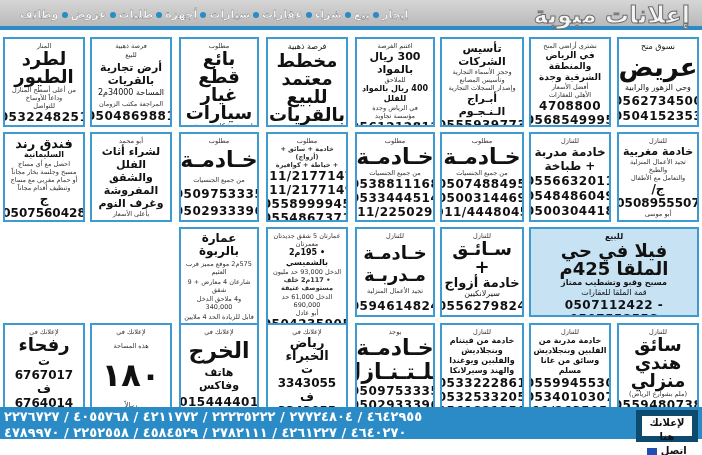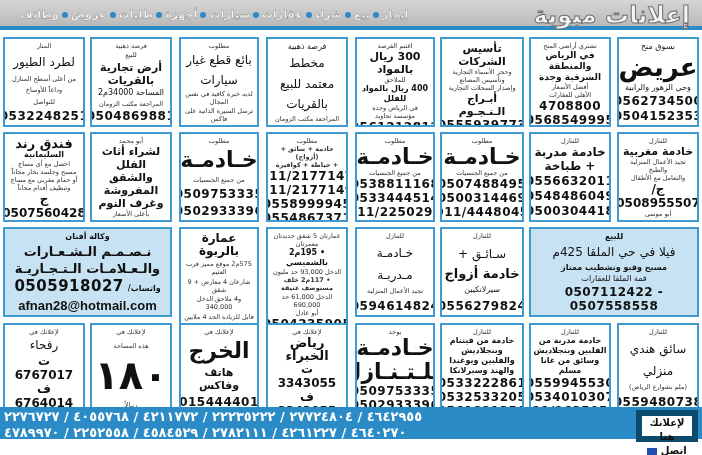--- a/index.html
+++ b/index.html
@@ -26,21 +26,21 @@
   .grid { position: absolute; left: 0; top: 34px; width: 702px; height: 381px; }
   .ad {
     position: absolute; border: 2px solid #3d9bd1; background: #fff;
     display: flex; flex-direction: column; align-items: center; justify-content: space-between;
     text-align: center; padding: 3px 2px 2px 2px; overflow: hidden;
   }
   .ad.blue { background: #c7e3f3; }
   .ad .s { font-size: 8px; line-height: 10px; }
   .ad .xs { font-size: 6.5px; line-height: 8px; color: #333; }
   .ad .m { font-size: 11px; font-weight: bold; line-height: 13px; }
-  .ad .l { font-size: 12px; font-weight: normal; line-height: 18px; }
+  .ad .l { font-size: 18px; font-weight: bold; line-height: 18px; }
   .ad .xl { font-size: 22px; font-weight: bold; line-height: 24px; }
   .ad .xxl { font-size: 30px; font-weight: bold; line-height: 32px; }
   .ad .ph { font-family: "DejaVu Sans", sans-serif; font-weight: bold; font-size: 12px; line-height: 14px; letter-spacing: 0.5px; direction: ltr; }
   .ad .ph.big { font-size: 15px; line-height: 17px; }
   .ad .email { font-family: "Liberation Sans", sans-serif; font-weight: bold; font-size: 13px; direction: ltr; }
 
   .footer {
     position: absolute; left: 0; top: 407px; width: 702px; height: 32px;
     background: #2a8bc6; color: #fff;
   }
@@ -245,30 +245,20 @@
   </div>
   <div class="ad" style="right:443px; top:193px; width:80px; height:108px;">
     <div class="m" style="font-size:12px;">عمارة بالربوة</div>
     <div class="xs">575م2 موقع مميز قرب العثيم</div>
     <div class="xs">شارعان 4 معارض + 9 شقق</div>
     <div class="xs">و4 ملاحق الدخل 340,000</div>
     <div class="xs">قابل للزيادة الحد 4 ملايين</div>
     <div class="xs">أبو عادل</div>
 
   </div>
-  <div class="ad blue" style="right:530px; top:193px; width:169px; height:90px;">
-    <div class="s" style="font-weight:bold;">وكالة أفنان</div>
-    <div class="m" style="font-size:13px;">نـصـمـم الـشـعـارات</div>
-    <div class="m" style="font-size:13px;">والـعـلامـات الـتـجـاريـة</div>
-    <div style="display:flex; gap:4px; align-items:baseline;">
-      <span class="s" style="font-weight:bold;">واتساب/</span>
-      <span class="ph big">0505918027</span>
-    </div>
-    <div class="email">afnan28@hotmail.com</div>
-  </div>
 
   <div class="ad" style="right:3px; top:289px; width:82px; height:90px;">
     <div class="xs">للتنازل</div>
     <div class="l">سائق هندي</div>
     <div class="l">منزلي</div>
     <div class="xs">(ملم بشوارع الرياض)</div>
     <div class="ph">0559480738</div>
   </div>
   <div class="ad" style="right:91px; top:289px; width:82px; height:90px;">
     <div class="xs">للتنازل</div>
@@ -304,21 +294,21 @@
   </div>
   <div class="ad" style="right:443px; top:289px; width:80px; height:90px;">
     <div class="xs">لإعلانك في</div>
     <div class="xl">الخرج</div>
     <div class="m">هاتف وفاكس</div>
     <div class="ph">015444401</div>
   </div>
   <div class="ad" style="right:530px; top:289px; width:82px; height:90px;">
     <div class="xs">لإعلانك في</div>
     <div class="xs">هذه المساحة</div>
-    <div class="xxl" style="font-size:40px;line-height:40px;letter-spacing:6px;">١٨٠</div>
+    <div class="xxl" style="font-size:32px;line-height:40px;letter-spacing:6px;">١٨٠</div>
     <div class="xs">ريـالاً</div>
   </div>
   <div class="ad" style="right:617px; top:289px; width:82px; height:90px;">
     <div class="xs">لإعلانك في</div>
     <div class="l">رفحاء</div>
     <div class="ph">ت 6767017</div>
     <div class="ph">ف 6764014</div>
   </div>
 </div>
 

